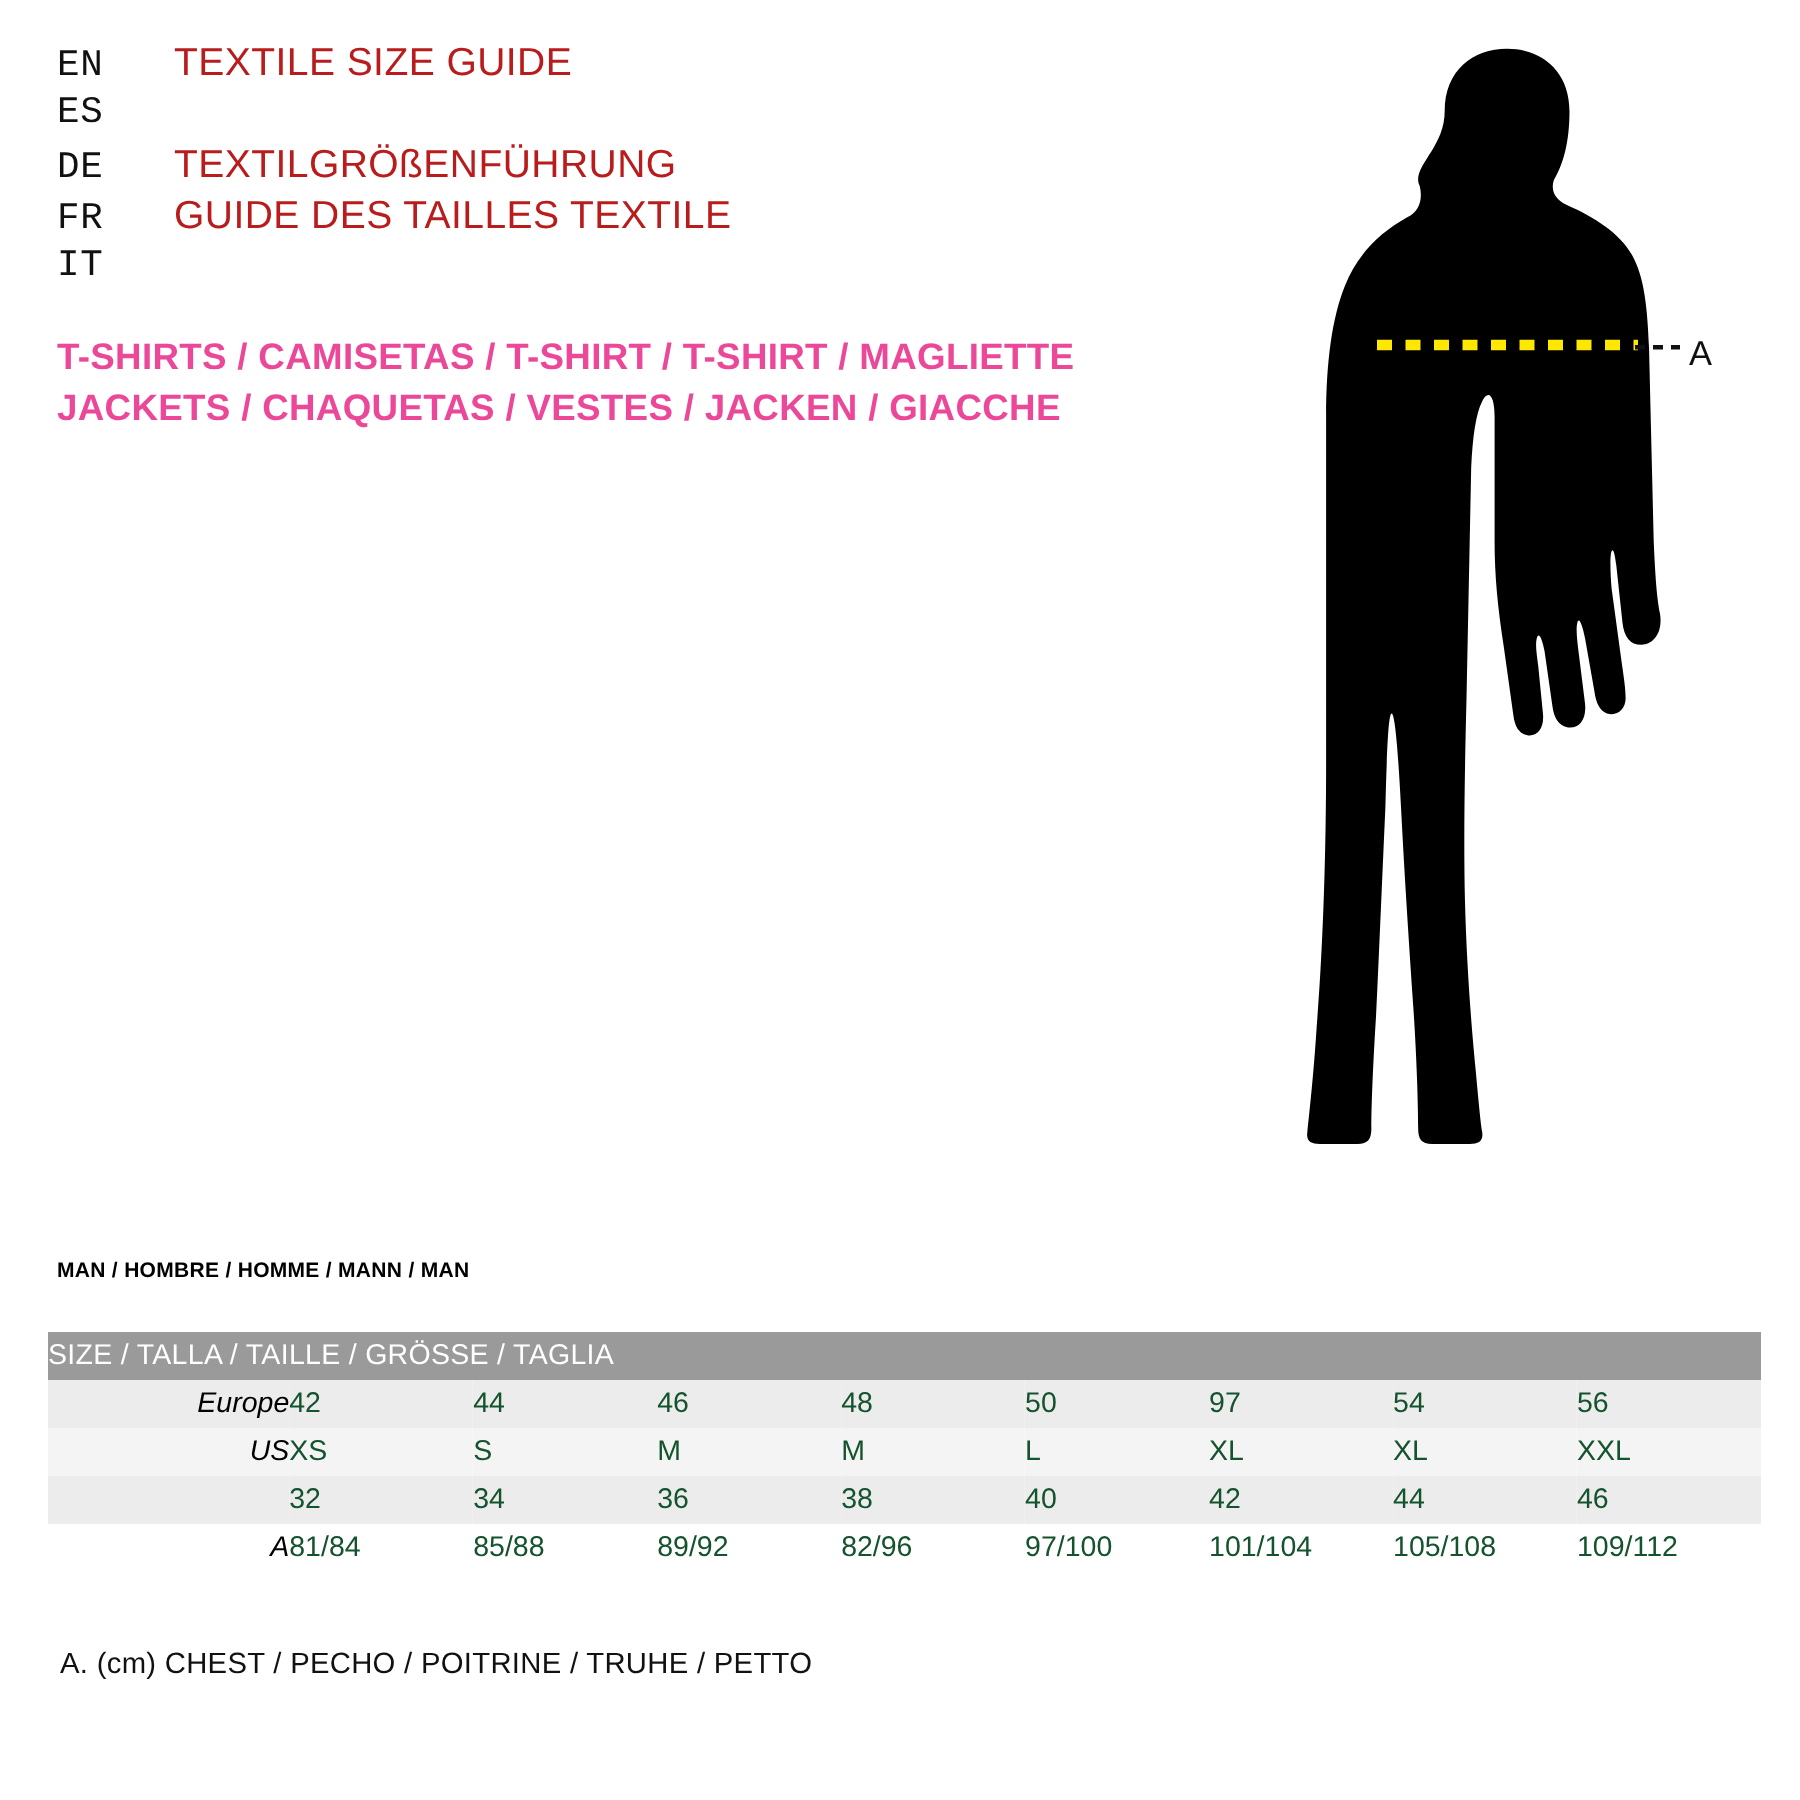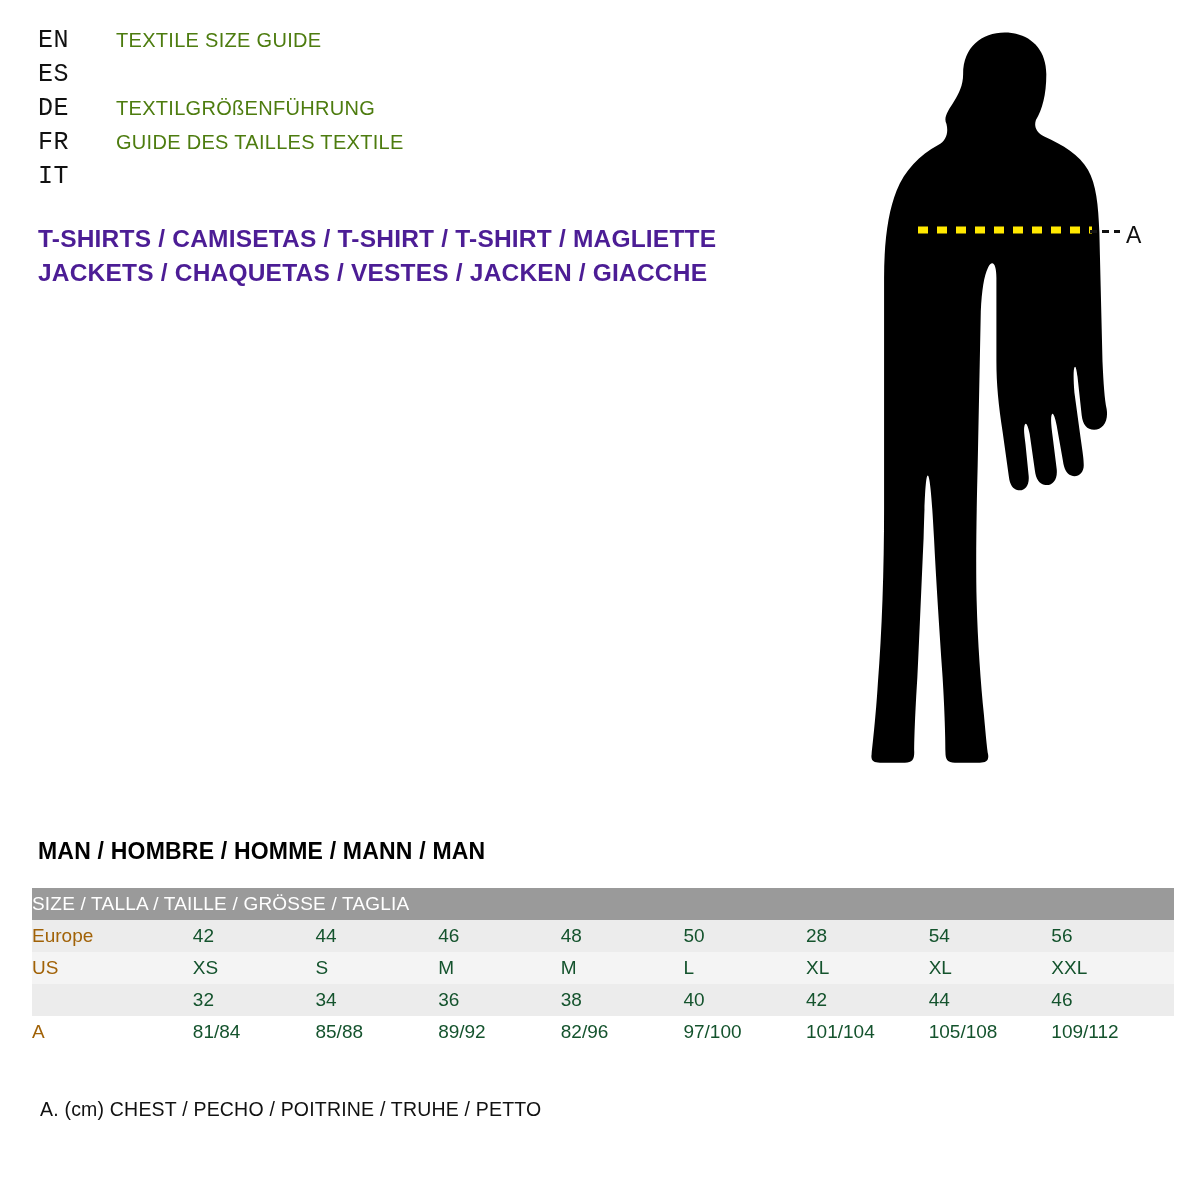--- a/index.html
+++ b/index.html
@@ -29,39 +29,39 @@
     height: 34px;
   }
   .lang-code {
     width: 78px;
     font-size: 25px;
     letter-spacing: 0.5px;
     color: #111;
     font-family: Liberation Mono, monospace;
   }
   .lang-text {
-    font-size: 20px;
+    font-size: 26px;
     letter-spacing: 0.3px;
-    color: #4d7c0f;
+    color: #b91c1c;
     white-space: nowrap;
   }
 
   .garment-lines {
     position: absolute;
     left: 38px;
     top: 222px;
     width: 760px;
   }
   .garment-line {
     font-size: 24.5px;
     font-weight: bold;
     letter-spacing: 0.2px;
     line-height: 34px;
     white-space: nowrap;
-    color: #4c1d95;
+    color: #ec4899;
   }
 
   
   .figure-wrap {
     position: absolute;
     left: 840px;
     top: 18px;
     width: 340px;
     height: 775px;
   }
@@ -81,21 +81,21 @@
     width: 30px;
     height: 3px;
     background-image: repeating-linear-gradient(to right, #111 0 7px, transparent 7px 12px);
   }
 
   
   .table-title {
     position: absolute;
     left: 38px;
     top: 838px;
-    font-size: 23px;
+    font-size: 14px;
     font-weight: bold;
     letter-spacing: 0.2px;
     color: #000;
   }
 
   table.size-table {
     position: absolute;
     left: 32px;
     top: 888px;
     width: 1142px;
@@ -113,23 +113,24 @@
     color: #ffffff;
     font-size: 19px;
     padding-left: 10px;
     letter-spacing: 0.2px;
   }
   .row-light td { background: #ececec; }
   .row-lighter td { background: #f4f4f4; }
   .row-white td { background: #ffffff; }
   .lbl {
     padding-left: 10px;
-    text-align: left;
+    text-align: right;
     width: 160px;
-    color: #a16207;
+    color: #000000;
+    font-style: italic;
   }
   .val {
     text-align: left;
     color: #14532d;
     width: 122px;
   }
 
   .footnote {
     position: absolute;
     left: 40px;
@@ -246,21 +247,21 @@
     <tr class="row-head">
       <td colspan="9">SIZE / TALLA / TAILLE / GRÖSSE / TAGLIA</td>
     </tr>
     <tr class="row-light">
       <td class="lbl">Europe</td>
       <td class="val">42</td>
       <td class="val">44</td>
       <td class="val">46</td>
       <td class="val">48</td>
       <td class="val">50</td>
-      <td class="val">28</td>
+      <td class="val">97</td>
       <td class="val">54</td>
       <td class="val">56</td>
     </tr>
     <tr class="row-lighter">
       <td class="lbl">US</td>
       <td class="val">XS</td>
       <td class="val">S</td>
       <td class="val">M</td>
       <td class="val">M</td>
       <td class="val">L</td>

